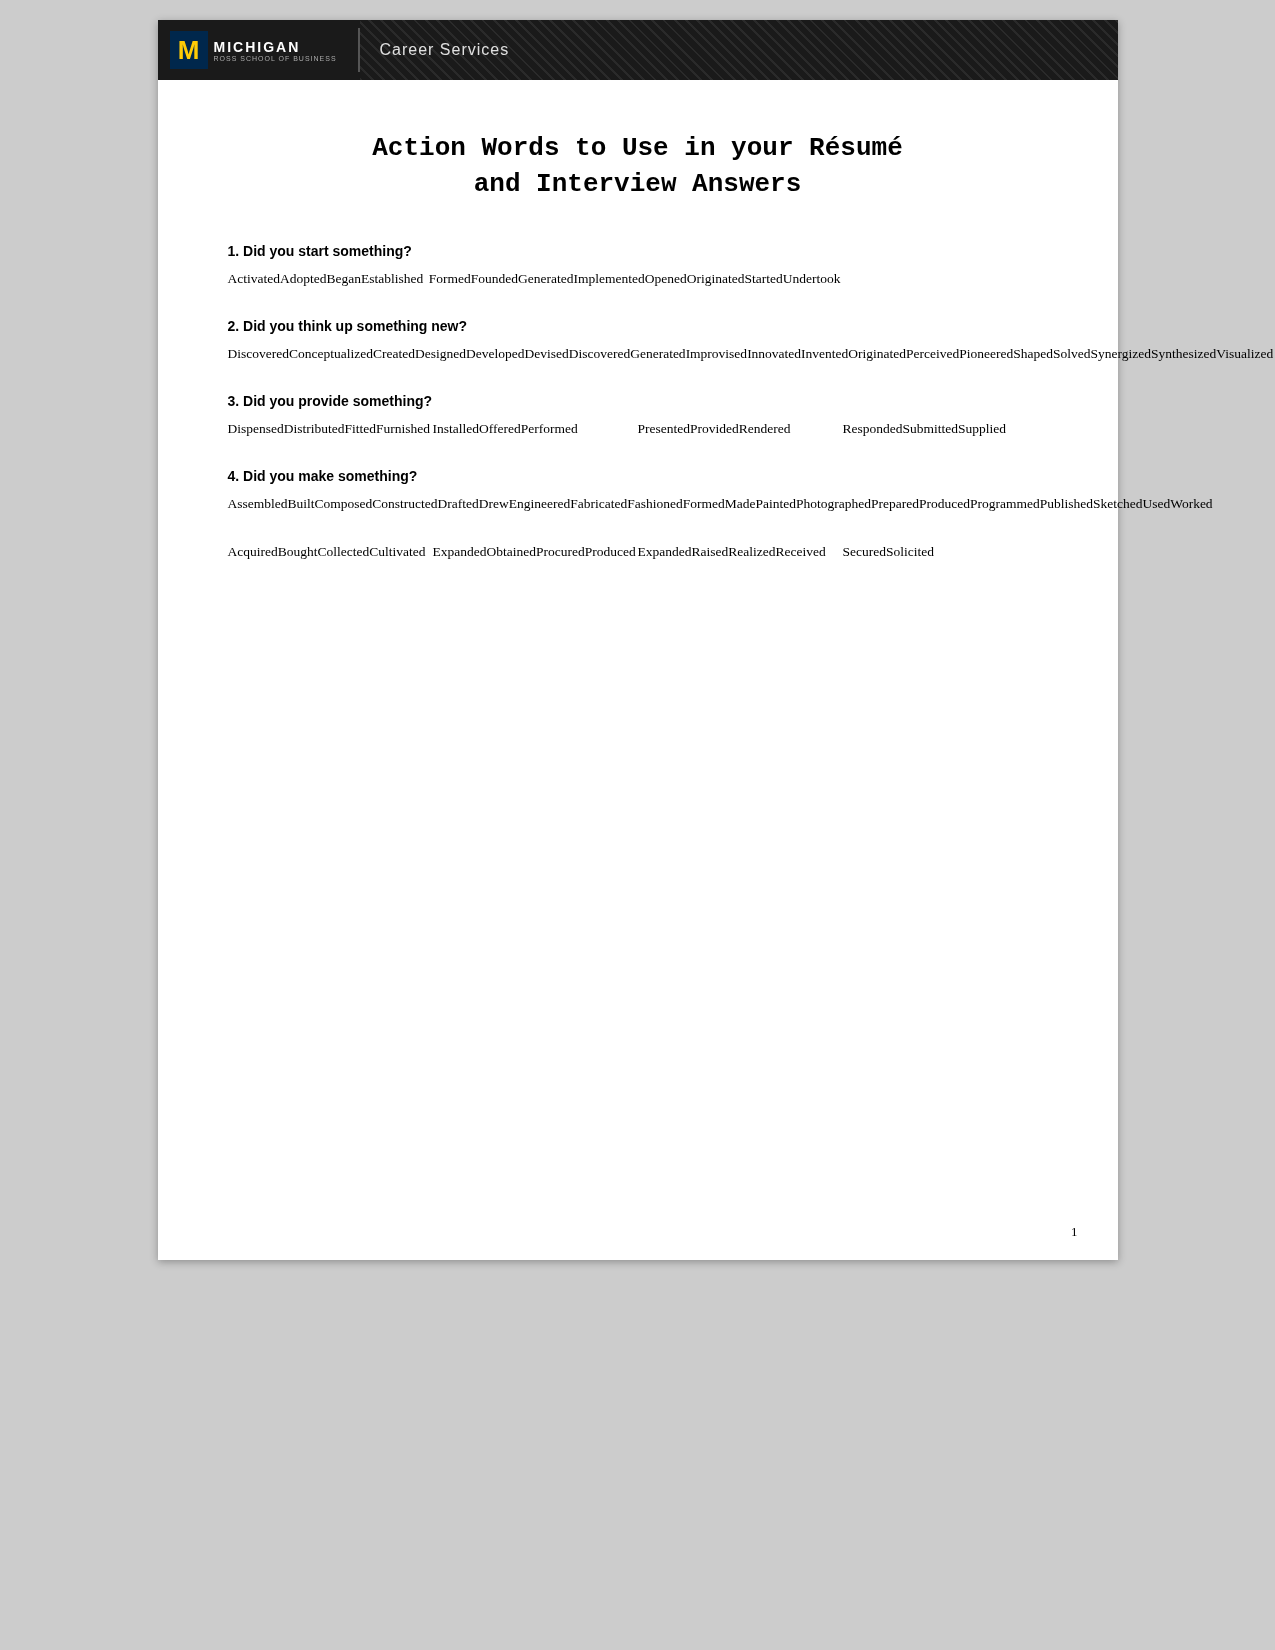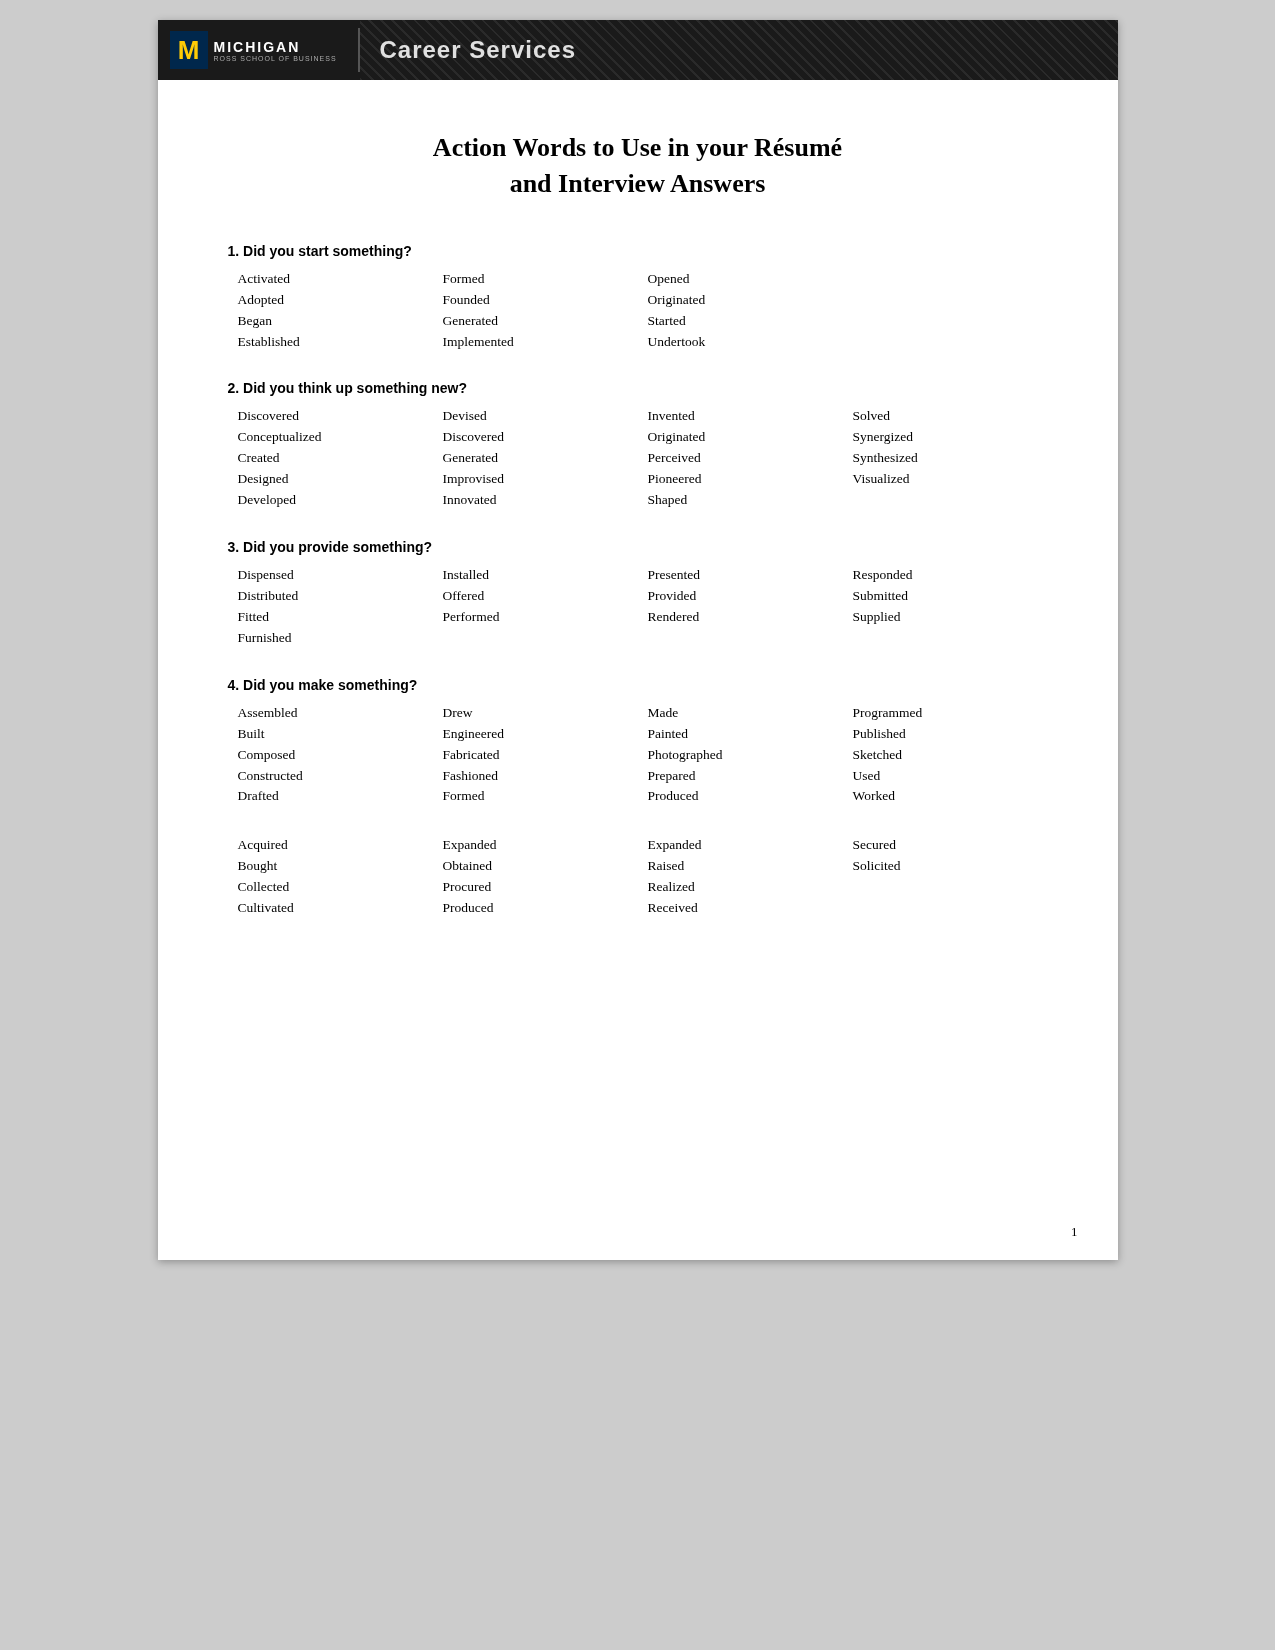--- a/index.html
+++ b/index.html
@@ -88,41 +88,41 @@
         45deg,
         #2a2a2a,
         #2a2a2a 2px,
         #1a1a1a 2px,
         #1a1a1a 8px
       );
     }
 
     .header-career-text {
       color: #e0e0e0;
-      font-size: 24px;
+      font-size: 16px;
       font-family: Arial, sans-serif;
-      font-weight: 700;
+      font-weight: 400;
       letter-spacing: 1px;
     }
 
     
     .content {
       padding: 30px 70px 60px 70px;
     }
 
     .page-title {
       text-align: center;
       margin-bottom: 40px;
       margin-top: 20px;
     }
 
     .page-title h1 {
       font-size: 26px;
       font-weight: bold;
-      font-family: Liberation Serif, serif;
+      font-family: Liberation Mono, monospace;
       line-height: 1.4;
     }
 
     .section {
       margin-bottom: 28px;
     }
 
     .section-heading {
       font-size: 14px;
       font-weight: bold;
@@ -134,22 +134,21 @@
     .word-grid {
       display: grid;
       grid-template-columns: repeat(4, 1fr);
       gap: 0;
       font-size: 13.5px;
       line-height: 1.55;
     }
 
     .word-column {
       display: flex;
-      flex-direction: column;
-      margin-left: 10px;
+      flex-direction: row;
     }
 
     .word-item {
       font-size: 13.5px;
       line-height: 1.55;
       font-family: 'Times New Roman', Times, serif;
     }
 
     .page-number {
       position: absolute;

